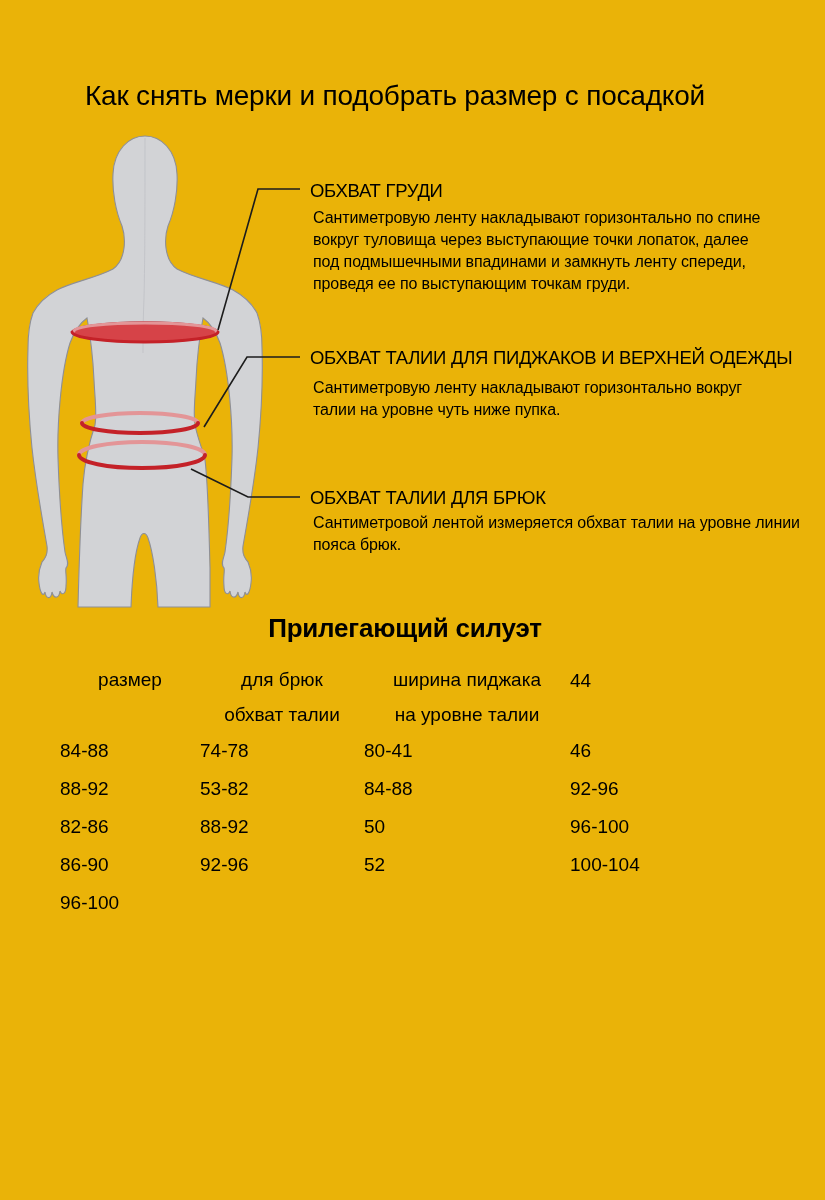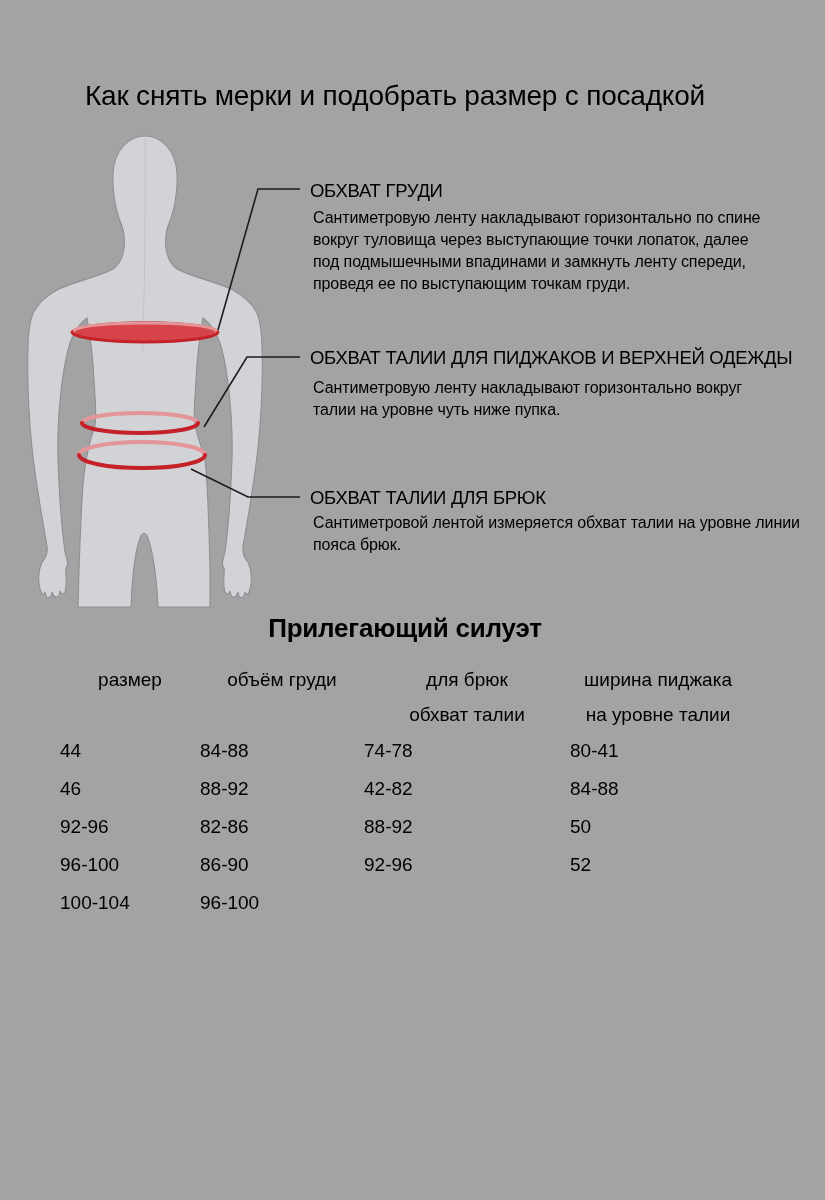--- a/index.html
+++ b/index.html
@@ -1,19 +1,19 @@
 <!DOCTYPE html>
 <html><head>
 <meta charset="utf-8">
 <style>
   * { margin:0; padding:0; box-sizing:border-box; }
   html,body { background:#ffffff; }
   body { font-family:"Liberation Sans", sans-serif; color:#000; }
   .page {
-    position:relative; width:825px; height:1200px; background:#a3a3a3;
+    position:relative; width:825px; height:1200px; background:#eab308;
     overflow:hidden; margin:0 auto;
   }
   .page-title {
     position:absolute; top:80px; left:0; width:790px;
     text-align:center; font-size:28px; font-weight:400; letter-spacing:-0.2px;
   }
   .figure-svg { position:absolute; left:20px; top:128px; width:280px; height:480px; }
   .silhouette { stroke:#8e8f96; stroke-width:1.1; }
   .center-shade { fill:none; stroke:#bfc0c5; stroke-width:1; opacity:0.8; }
   .tape { fill:none; stroke-width:4; stroke-linecap:round; }
@@ -110,40 +110,36 @@
 
   <h2 class="table-title">Прилегающий силуэт</h2>
 
   <div class="size-table">
 
     <div class="th">
       <div>размер</div>
       <div></div>
     </div>
     <div class="th">
-      <div>объём груди</div>
-      <div></div>
-    </div>
-    <div class="th">
       <div>для брюк</div>
       <div>обхват талии</div>
     </div>
     <div class="th">
       <div>ширина пиджака</div>
       <div>на уровне талии</div>
     </div>
 
     <div class="td tr-first">44</div>
     <div class="td tr-first">84-88</div>
     <div class="td tr-first">74-78</div>
     <div class="td tr-first">80-41</div>
 
     <div class="td">46</div>
     <div class="td">88-92</div>
-    <div class="td">42-82</div>
+    <div class="td">53-82</div>
     <div class="td">84-88</div>
 
     <div class="td">92-96</div>
     <div class="td">82-86</div>
     <div class="td">88-92</div>
 
     <div class="td">50</div>
     <div class="td">96-100</div>
     <div class="td">86-90</div>
     <div class="td">92-96</div>

